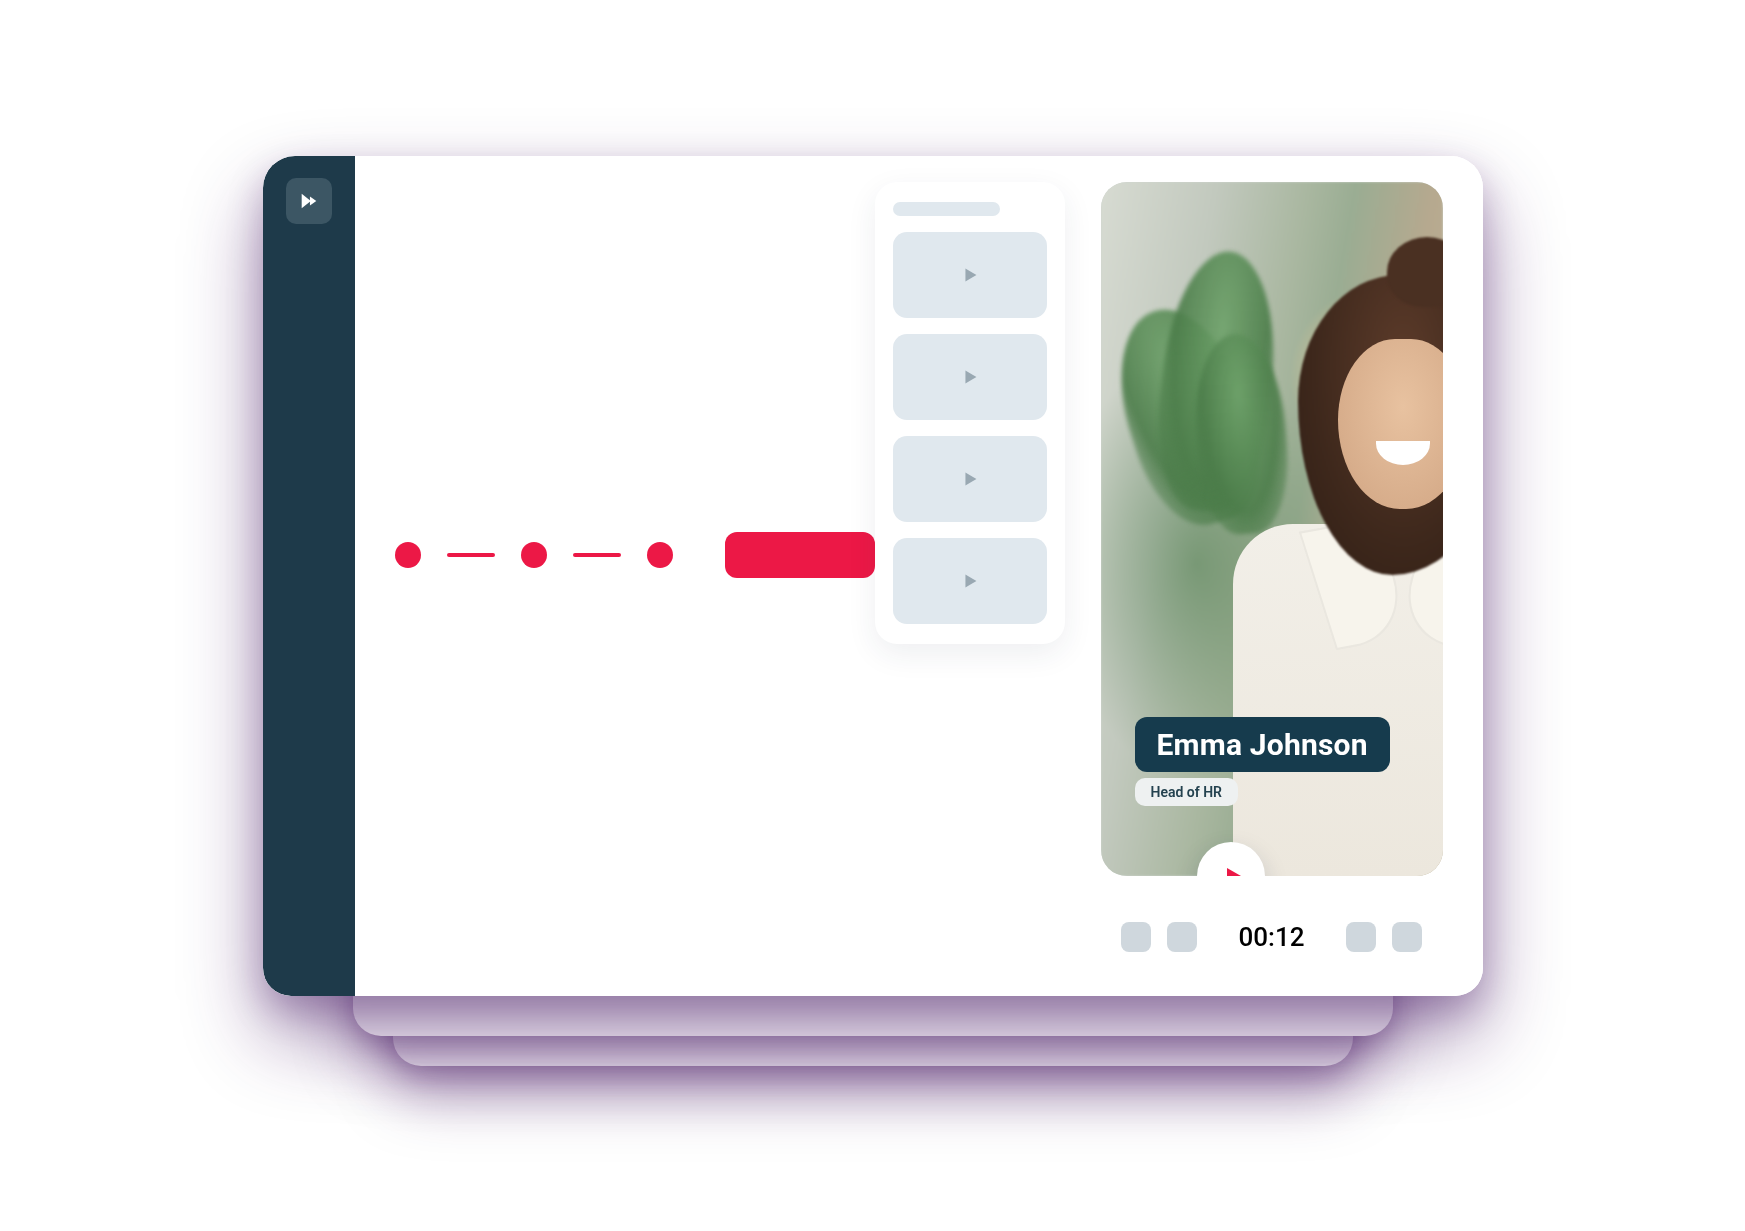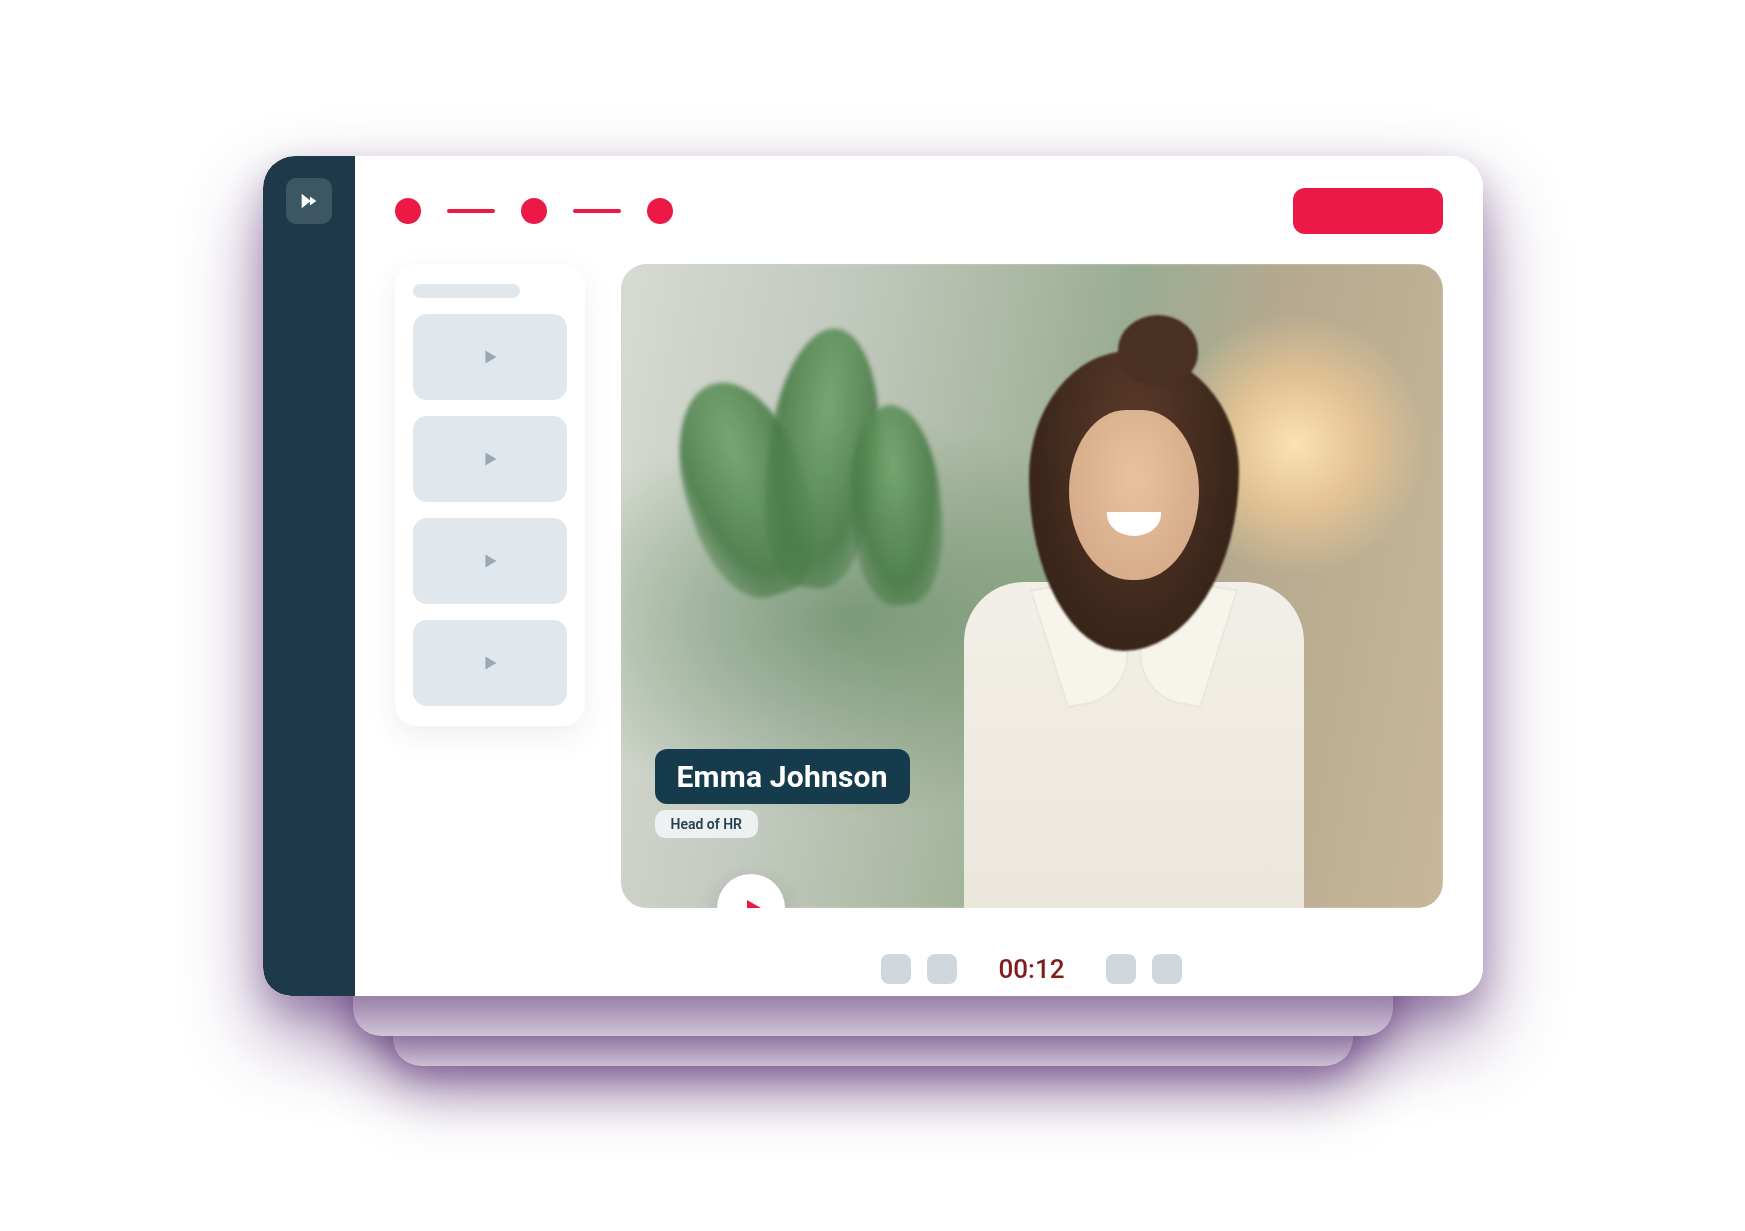--- a/index.html
+++ b/index.html
@@ -59,22 +59,22 @@
     width: 46px; height: 46px;
     background: #3c5664;
     border-radius: 10px;
     display: flex; align-items: center; justify-content: center;
   }
   .rail-logo svg { width: 22px; height: 22px; }
 
   .main {
     flex: 1;
     display: flex;
-    flex-direction: column;
-    padding: 26px 40px 12px 40px;
+    flex-direction: row;
+    padding: 26px 40px 44px 40px;
     background: #ffffff;
   }
 
   
   .topbar {
     display: flex;
     align-items: center;
     gap: 26px;
     padding: 6px 0 30px 0;
   }
@@ -276,21 +276,21 @@
     padding-top: 46px;
   }
   .ctrl {
     width: 30px; height: 30px; border-radius: 8px;
     background: #cfd7dd;
     border: none; cursor: pointer;
   }
   .timecode {
     font-size: 26px;
     font-weight: 500;
-    color: #7f1d1d;
+    color: #000000;
     padding: 0 26px;
     font-variant-numeric: tabular-nums;
   }
 </style>
 </head>
 <body>
 
 <div class="stage">
   <div class="stack-card c3"></div>
   <div class="stack-card c2"></div>

